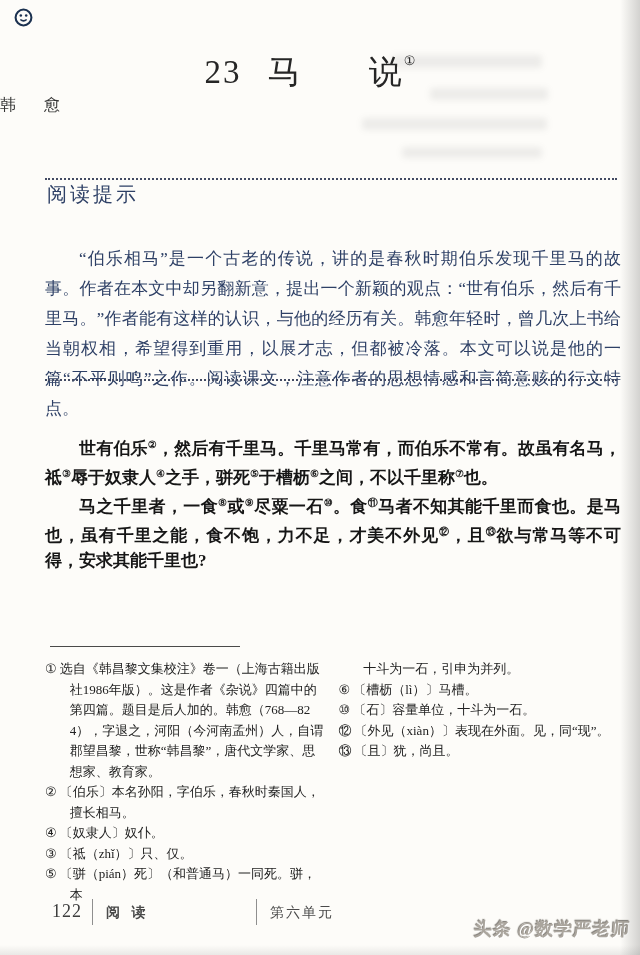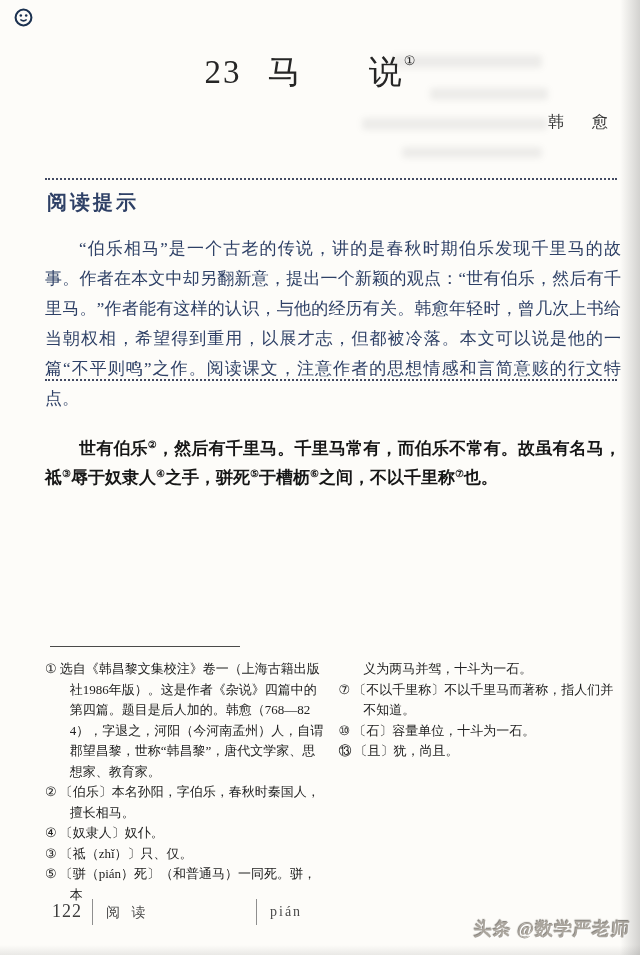--- a/index.html
+++ b/index.html
@@ -32,38 +32,38 @@
 
   .title-row {
     position: absolute; top: 50px; left: 0; width: 620px;
     text-align: center; font-size: 33px; color: #262626; font-weight: 400;
   }
   .title-num { letter-spacing: 2px; margin-right: 26px; margin-top: 28px; }
   .title-text { letter-spacing: 30px; margin-right: -30px; }
   .title-sup { font-size: 13px; vertical-align: 18px; margin-left: 2px; }
 
   .author {
-    position: absolute; top: 112px; left: 0; width: 620px;
-    text-align: right; font-size: 16px; color: #333; letter-spacing: 12px;
+    position: absolute; top: 95px; left: 0; width: 620px;
+    text-align: left; font-size: 16px; color: #333; letter-spacing: 12px;
   }
 
   .dotted-rule {
     position: absolute; left: 45px; width: 572px; height: 0;
     border-top: 2px dotted #434b63;
   }
   .rule-1 { top: 178px; }
   .rule-2 { top: 379px; }
 
   .hint-heading {
-    position: absolute; left: 47px; top: 189px;
+    position: absolute; left: 47px; top: 181px;
     font-size: 20px; color: var(--hint-color, #2e4066);
-    letter-spacing: 3px; font-weight: 700;
+    letter-spacing: 3px; font-weight: 400;
   }
   .hint-body {
-    position: absolute; left: 45px; top: 234px; width: 576px;
+    position: absolute; left: 45px; top: 244px; width: 576px;
     font-size: 17px; line-height: 30px; color: var(--hint-color, #2e4066);
     text-indent: 2em; word-break: break-all; text-align: justify;
   }
 
   .main-text {
     position: absolute; left: 45px; top: 432px; width: 576px;
     font-size: 17px; line-height: 25px; color: #161616;
     word-break: break-all; text-align: justify; font-weight: bold;
   }
   .main-text p { text-indent: 2em; margin: 0; }
@@ -80,21 +80,21 @@
     display: flex; gap: 11px;
   }
   .fn-col { width: 283px; word-break: break-all; }
   .fn-item { text-indent: -1.9em; padding-left: 1.9em; }
   .fn-num { margin-right: 3px; }
   .fn-continuation { padding-left: 1.9em; }
 
   .footer { position: absolute; left: 0; top: 899px; width: 520px; height: 30px; font-size: 14px; color: #3d3d3d; padding-left: 44px; }
   .footer-page-num { position: absolute; left: 52px; top: 2px; font-size: 18px; letter-spacing: 1px; }
   .footer-bar-1 { position: absolute; left: 92px; top: 0; width: 1px; height: 26px; background: #8f8f8f; }
-  .footer-section { position: absolute; left: 106px; top: 5px; letter-spacing: 4px; color: #4a4a4a; }
+  .footer-section { position: absolute; left: 106px; top: 5px; letter-spacing: 4px; color: #4a4a4a; font-weight: bold; }
   .footer-bar-2 { position: absolute; left: 256px; top: 0; width: 1px; height: 26px; background: #8f8f8f; }
   .footer-unit { position: absolute; left: 270px; top: 5px; letter-spacing: 2px; color: #4a4a4a; }
 
   .watermark {
     position: absolute; right: 10px; bottom: 14px;
     font-size: 18px; font-weight: bold; letter-spacing: 1px;
     color: var(--wm-color, #aaa59d);
     text-shadow: 1px 1px 0 #ffffff, -1px -1px 1px #7e7a74;
     transform: skewX(-4deg);
   }
@@ -124,44 +124,46 @@
 
   <div class="dotted-rule rule-1"></div>
 
   <div class="hint-heading">阅读提示</div>
   <div class="hint-body">“伯乐相马”是一个古老的传说，讲的是春秋时期伯乐发现千里马的故事。作者在本文中却另翻新意，提出一个新颖的观点：“世有伯乐，然后有千里马。”作者能有这样的认识，与他的经历有关。韩愈年轻时，曾几次上书给当朝权相，希望得到重用，以展才志，但都被冷落。本文可以说是他的一篇“不平则鸣”之作。阅读课文，注意作者的思想情感和言简意赅的行文特点。</div>
 
   <div class="dotted-rule rule-2"></div>
 
   <div class="main-text">
       <p>世有伯乐<sup>②</sup>，然后有千里马。千里马常有，而伯乐不常有。故虽有名马，祗<sup>③</sup>辱于奴隶人<sup>④</sup>之手，骈死<sup>⑤</sup>于槽枥<sup>⑥</sup>之间，不以千里称<sup>⑦</sup>也。</p>
+      <p>马之千里者，一食<sup>⑧</sup>或<sup>⑨</sup>尽粟一石<sup>⑩</sup>。食<sup>⑪</sup>马者不知其能千里而食也。是马也，虽有千里之能，食不饱，力不足，才美不外见<sup>⑫</sup>，且<sup>⑬</sup>欲与常马等不可得，安求其能千里也?</p>
     </div>
 
   <div class="fn-separator"></div>
   <div class="footnotes">
     <div class="fn-col">
         <div class="fn-item"><span class="fn-num">①</span>选自《韩昌黎文集校注》卷一（上海古籍出版社1986年版）。这是作者《杂说》四篇中的第四篇。题目是后人加的。韩愈（768—824），字退之，河阳（今河南孟州）人，自谓郡望昌黎，世称“韩昌黎”，唐代文学家、思想家、教育家。</div>
         <div class="fn-item"><span class="fn-num">②</span>〔伯乐〕本名孙阳，字伯乐，春秋时秦国人，擅长相马。</div>
         <div class="fn-item"><span class="fn-num">④</span>〔奴隶人〕奴仆。</div>
         <div class="fn-item"><span class="fn-num">③</span>〔祗（zhǐ）〕只、仅。</div>
         <div class="fn-item"><span class="fn-num">⑤</span>〔骈（pián）死〕（和普通马）一同死。骈，本</div>
       </div>
     <div class="fn-col">
-      <div class="fn-continuation">义为两马并驾，十斗为一石。</div>
-        <div class="fn-item"><span class="fn-num">⑦</span>〔不以千里称〕不以千里马而著称，指人们并不知道。</div>
+      <div class="fn-continuation">十斗为一石，引申为并列。</div>
+    <div class="fn-item"><span class="fn-num">⑥</span>〔槽枥（lì）〕马槽。</div>
         <div class="fn-item"><span class="fn-num">⑩</span>〔石〕容量单位，十斗为一石。</div>
+        <div class="fn-item"><span class="fn-num">⑫</span>〔外见（xiàn）〕表现在外面。见，同“现”。</div>
         <div class="fn-item"><span class="fn-num">⑬</span>〔且〕犹，尚且。</div>
       </div>
   </div>
 
   <div class="footer">
     <span class="footer-page-num">122</span>
     <span class="footer-bar-1"></span>
     <span class="footer-section">阅 读</span>
     <span class="footer-bar-2"></span>
-    <span class="footer-unit">pián</span>
+    <span class="footer-unit">第六单元</span>
   </div>
 
   <div class="watermark">头条 @数学严老师</div>
 
   <div class="scan-edge-right"></div>
   <div class="scan-edge-bottom"></div>
 </div>
 
 </body></html>

